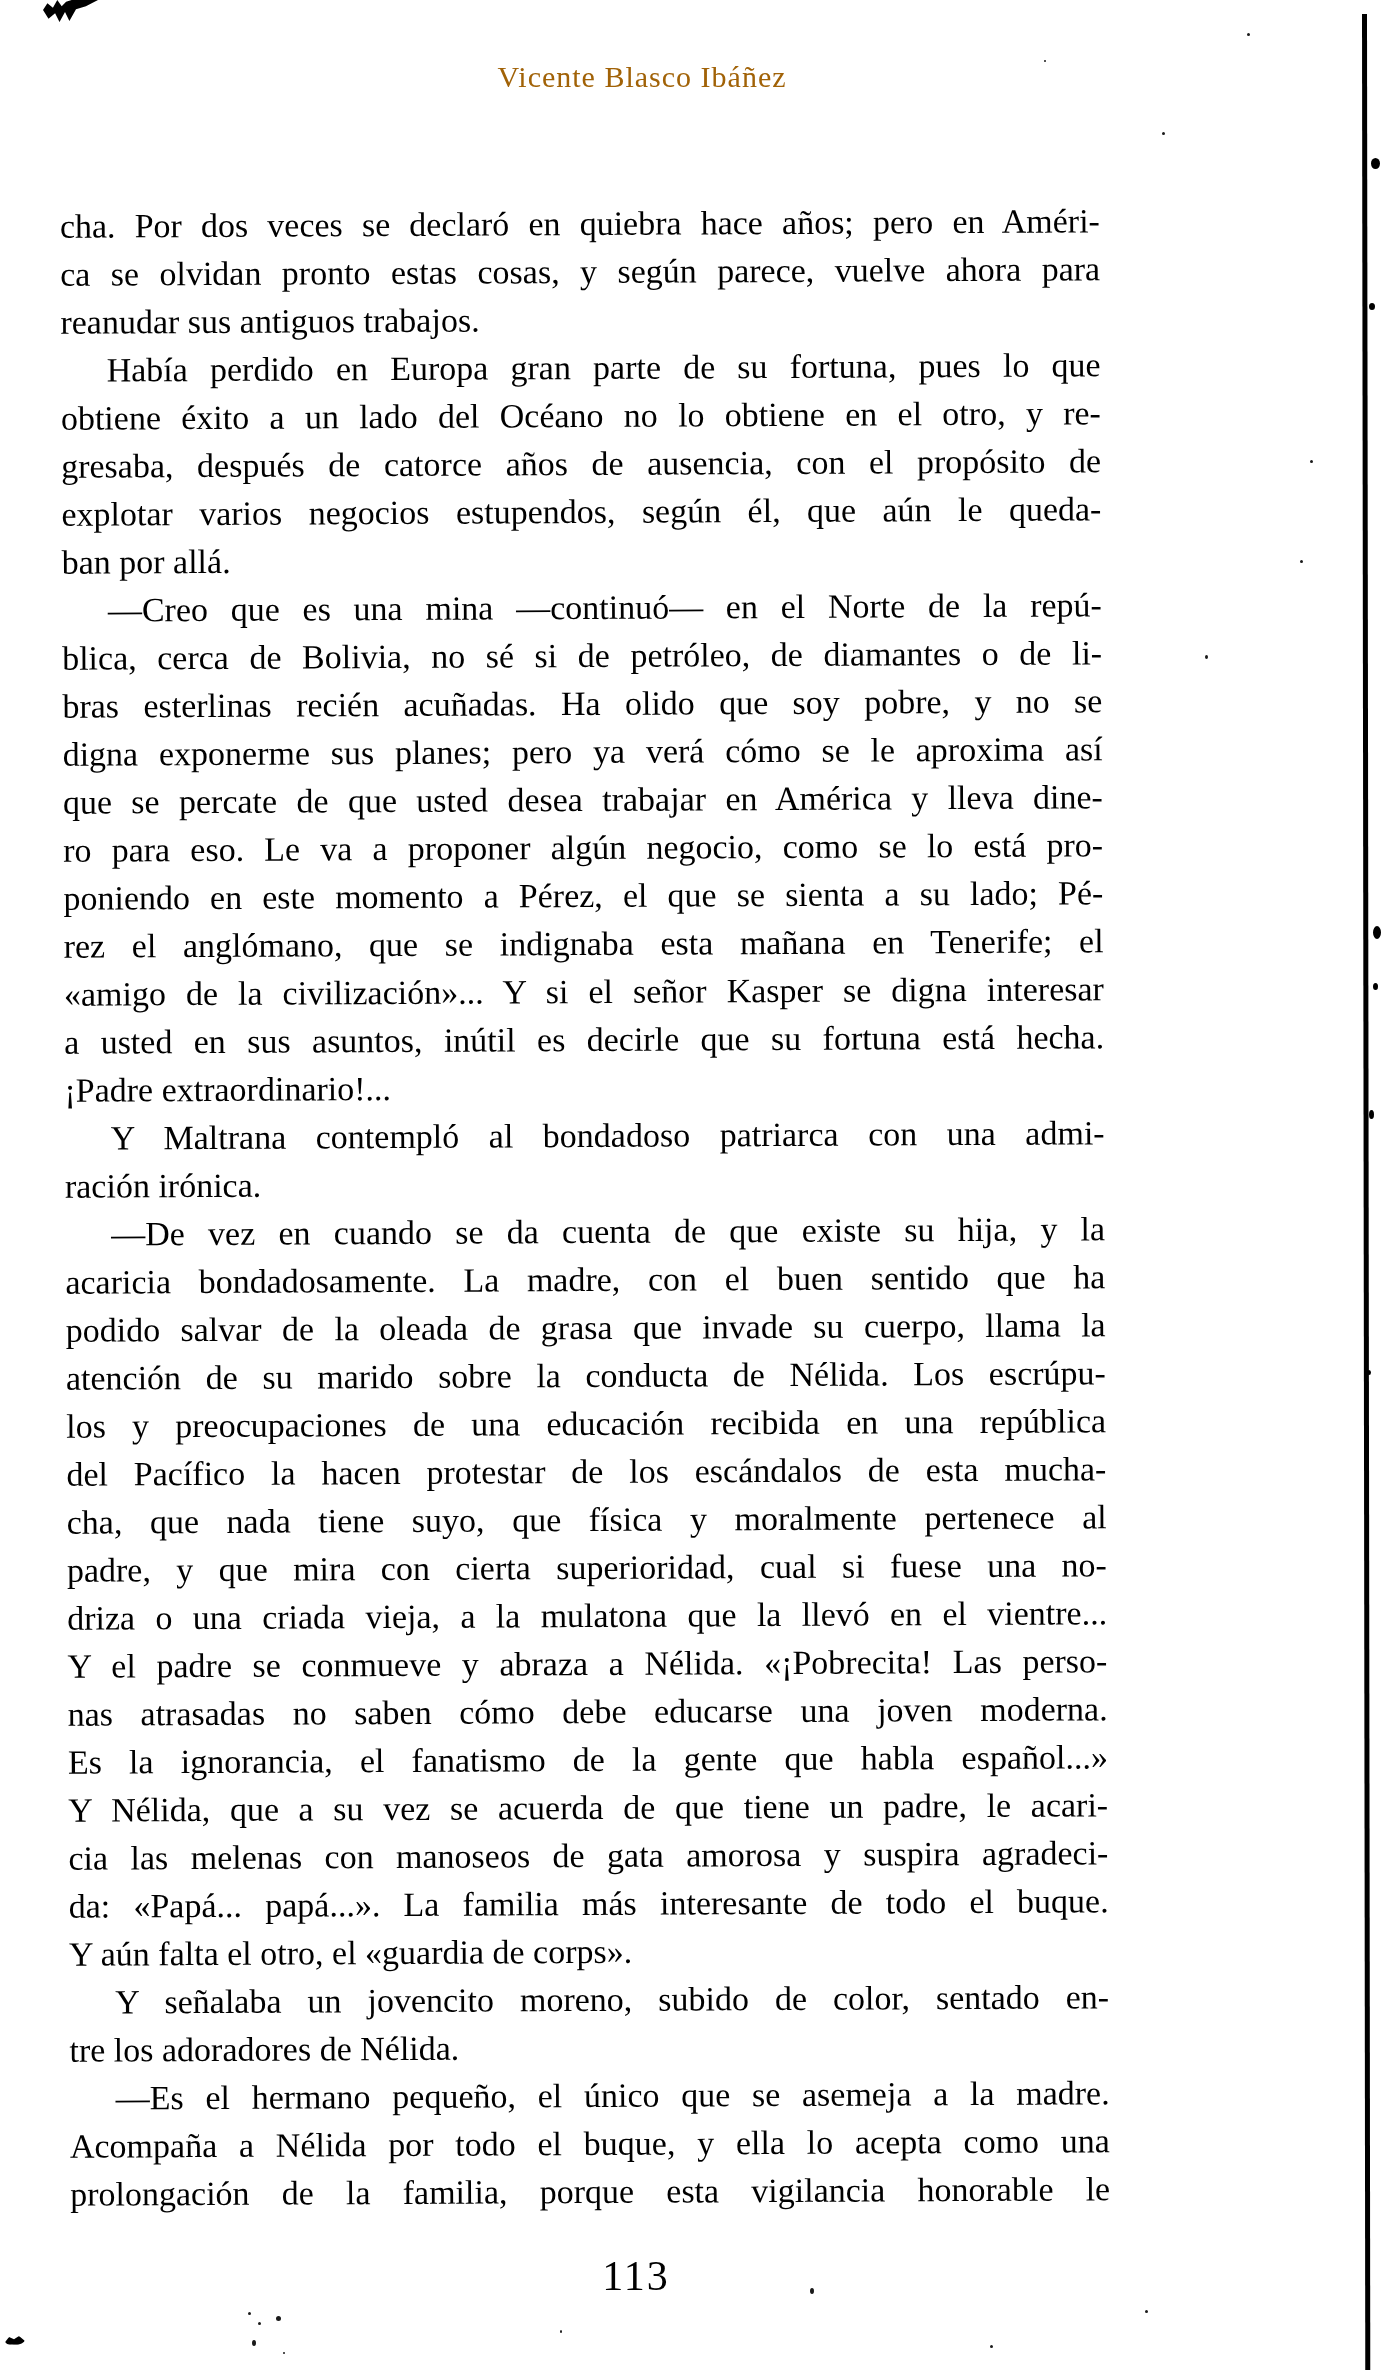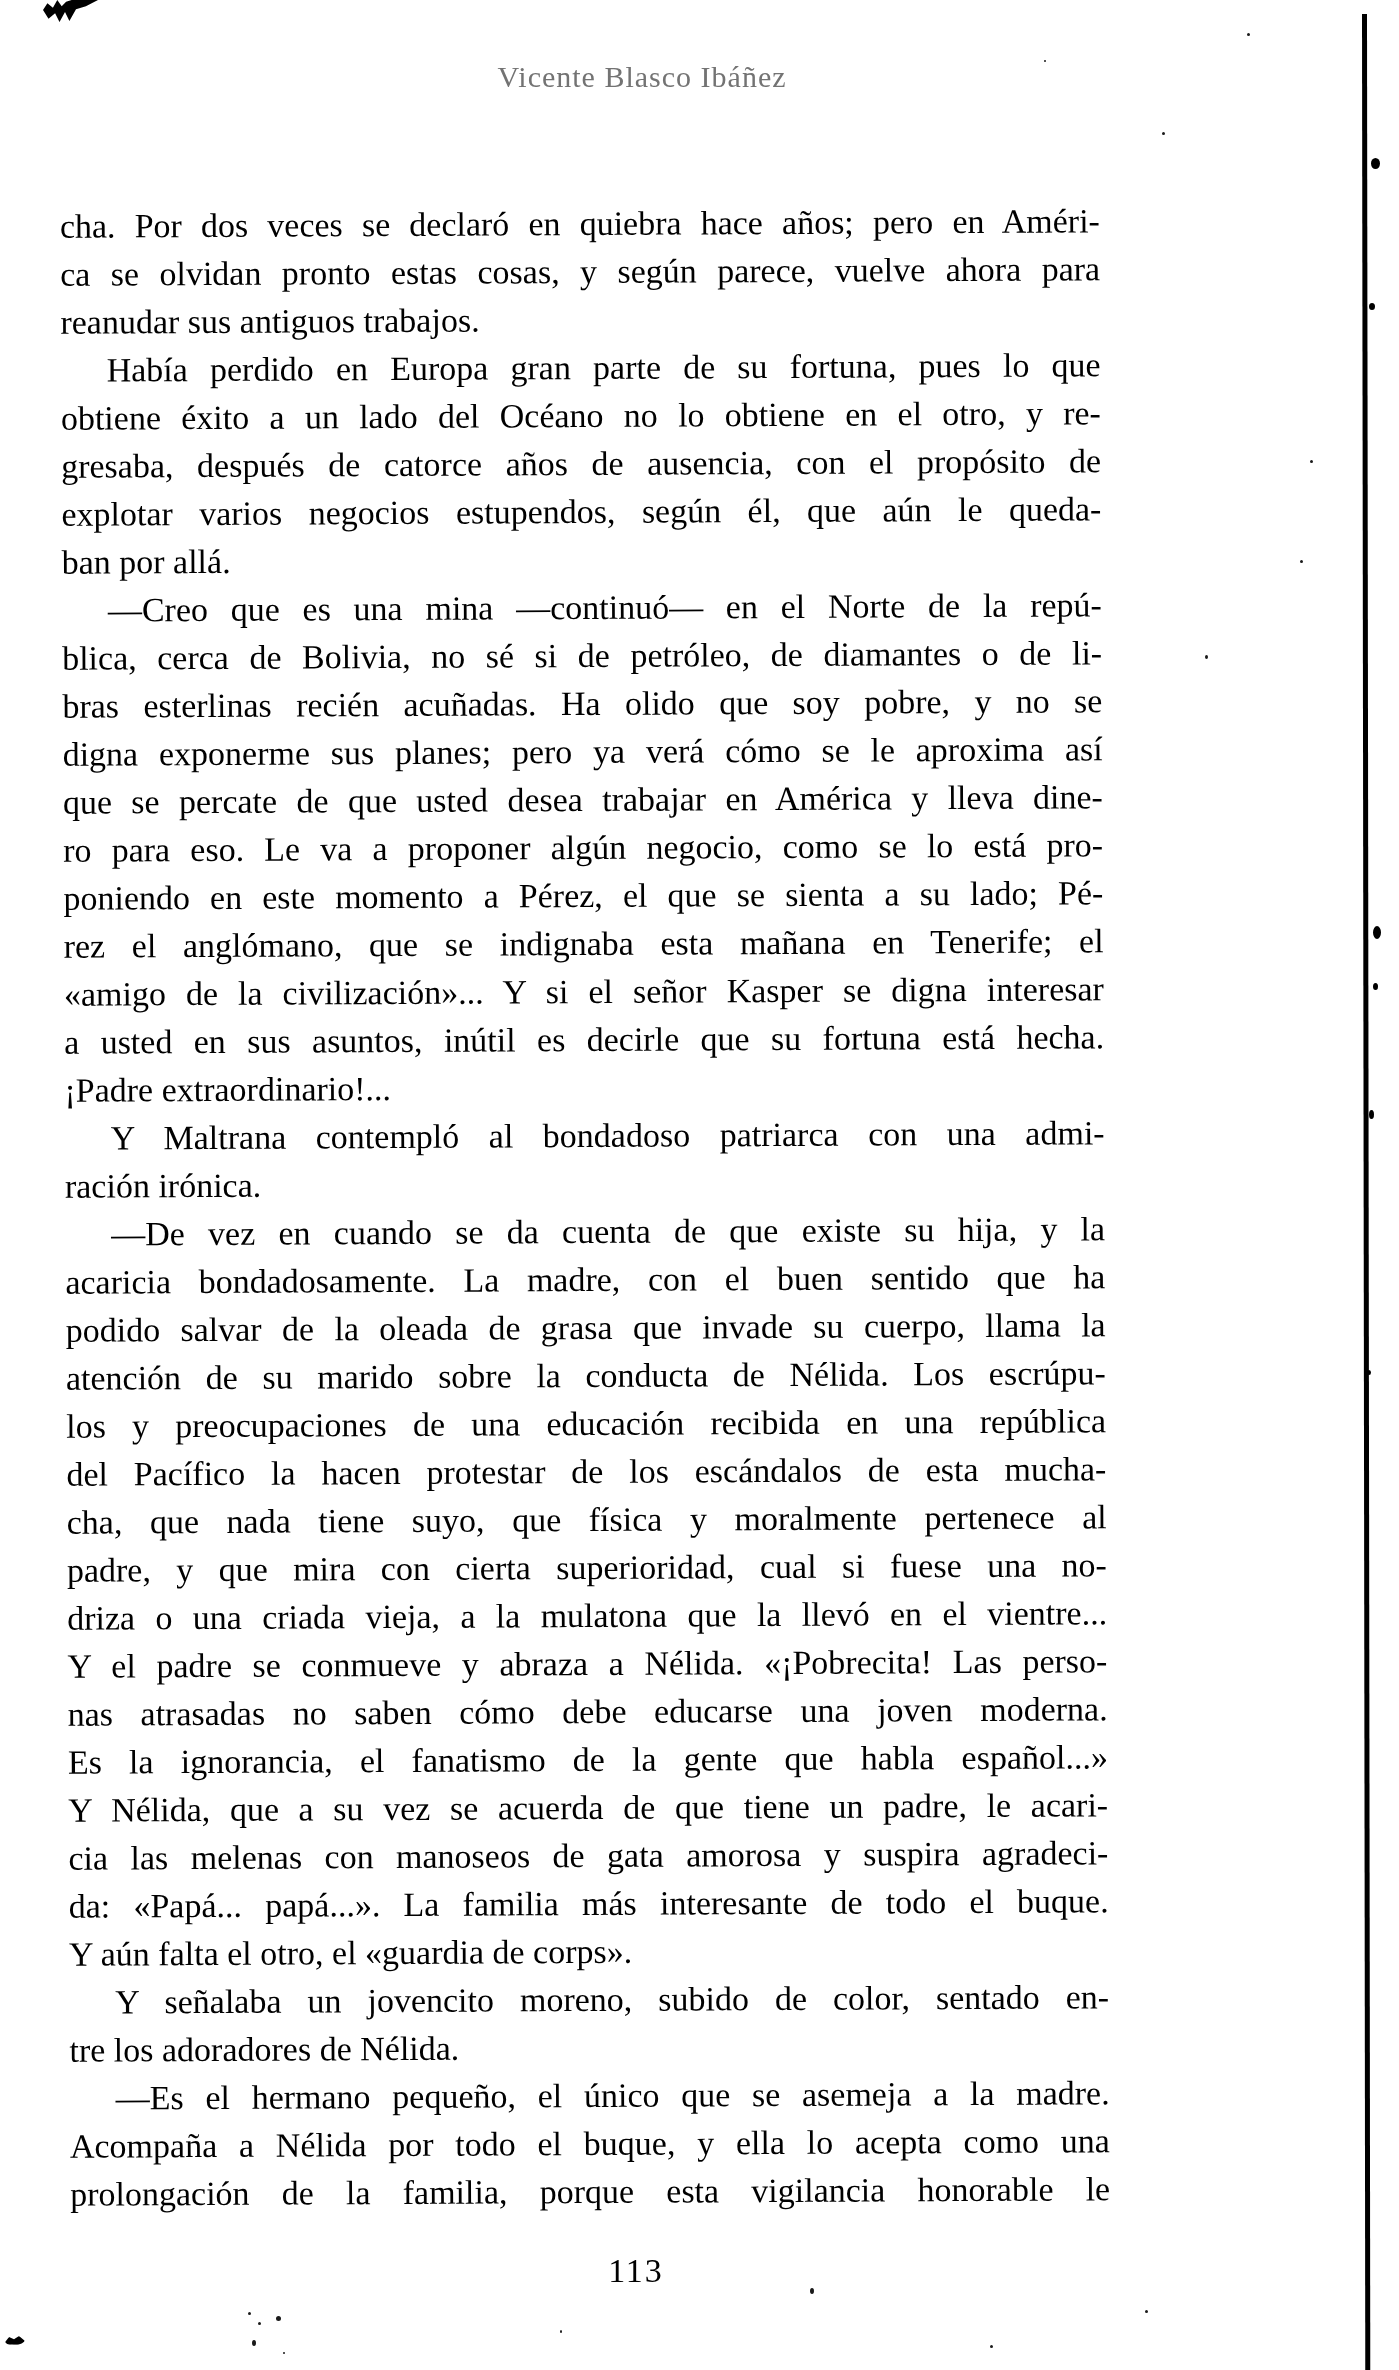--- a/index.html
+++ b/index.html
@@ -13,21 +13,21 @@
     color: #000000;
   }
   .running-header {
     position: absolute;
     top: 60px;
     left: 122px;
     width: 1040px;
     text-align: center;
     font-size: 30px;
     letter-spacing: 1px;
-    color: #737373;
+    color: #a16207;
   }
   .body-text {
     position: absolute;
     top: 200px;
     left: 65px;
     width: 1040px;
     font-size: 34px;
     line-height: 48px;
     transform: rotate(-0.3deg);
     transform-origin: 50% 50%;
@@ -38,21 +38,21 @@
     white-space: normal;
   }
   .line.indent { text-indent: 46px; }
   .line.endpara { text-align-last: left; }
   .page-number {
     position: absolute;
     top: 2252px;
     left: 116px;
     width: 1040px;
     text-align: center;
-    font-size: 34px;
+    font-size: 42px;
     letter-spacing: 2px;
   }
   .edge-line {
     position: absolute;
     left: 1362px;
     top: 14px;
     width: 5px;
     height: 2356px;
     background: #000;
     transform: rotate(-0.08deg);

